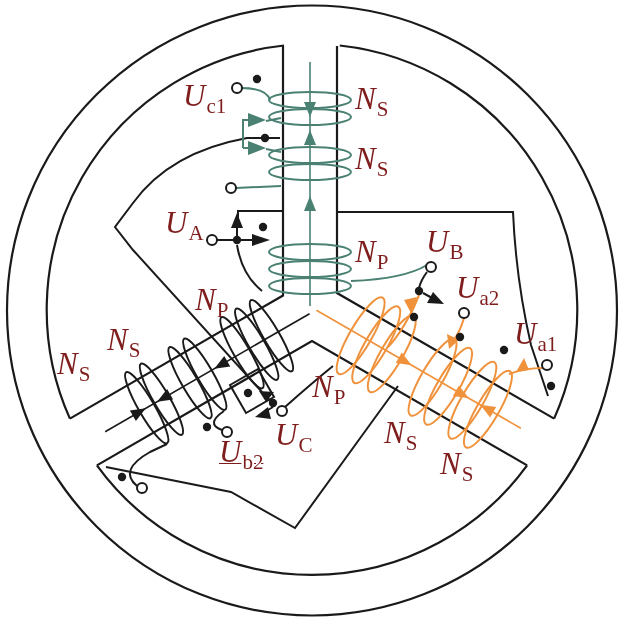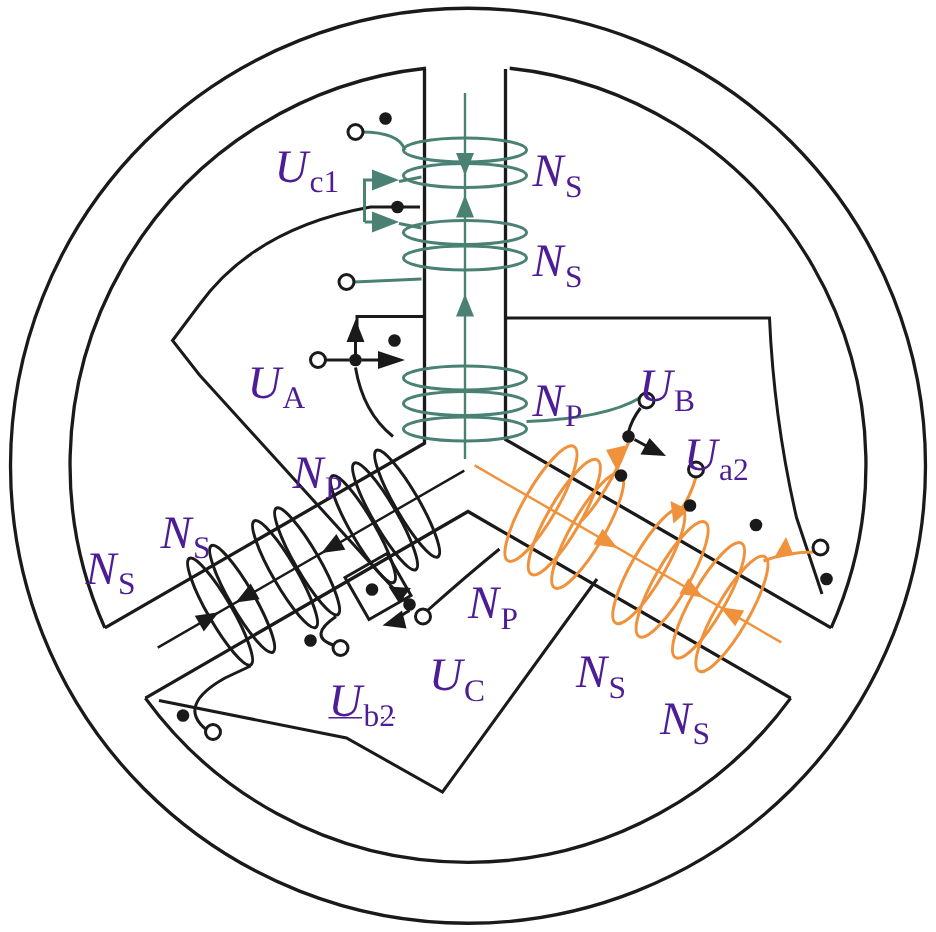--- a/index.html
+++ b/index.html
@@ -1,20 +1,20 @@
 <!DOCTYPE html>
 <html><head>
 <meta charset="utf-8">
 <style>
   html,body{margin:0;padding:0;background:#fff;}
   #stage{position:relative;width:624px;height:621px;background:#fff;overflow:hidden;
          font-family:"Liberation Serif", serif;}
   #stage svg{position:absolute;left:0;top:0;}
   #labels{position:absolute;left:0;top:0;width:100%;height:100%;pointer-events:none;}
-  .lbl{position:absolute;color:#4c1d95;white-space:nowrap;line-height:1;margin-top:15px;}
+  .lbl{position:absolute;color:#7f1d1d;white-space:nowrap;line-height:1;}
   .lbl .main{font-style:italic;font-size:31px;font-family:"Liberation Serif",serif;}
   .lbl .sub{font-style:normal;font-size:21px;font-family:"Liberation Serif",serif;
             vertical-align:-7px;margin-left:1px;}
 </style>
 </head>
 <body>
 
 <div id="stage">
 <svg width="624" height="621" viewBox="0 0 624 621">
 
@@ -148,24 +148,25 @@
     <circle cx="464" cy="313" r="5"></circle>
     <circle cx="547" cy="365" r="5"></circle>
     <circle cx="282" cy="411" r="5"></circle>
     <circle cx="227" cy="432" r="5"></circle>
     <circle cx="142" cy="488" r="5"></circle>
   </g>
 </svg>
 
 <div id="labels">
       <div class="lbl" style="left: 183px; top: 80px;"><span class="main">U</span><span class="sub">c1</span></div>
-      <div class="lbl" style="left: 165px; top: 224px;"><span class="main">U</span><span class="sub">A</span></div>
+      <div class="lbl" style="left: 165px; top: 207px;"><span class="main">U</span><span class="sub">A</span></div>
       <div class="lbl" style="left: 426px; top: 226px;"><span class="main">U</span><span class="sub">B</span></div>
       <div class="lbl" style="left: 456px; top: 272px;"><span class="main">U</span><span class="sub">a2</span></div>
-      <div class="lbl" style="left: 286px; top: 419px;"><span class="main">U</span><span class="sub">C</span></div>
+      <div class="lbl" style="left: 514px; top: 318px;"><span class="main">U</span><span class="sub">a1</span></div>
+      <div class="lbl" style="left: 275px; top: 419px;"><span class="main">U</span><span class="sub">C</span></div>
       <div class="lbl" style="left: 219px; top: 436px; text-decoration: underline;"><span class="main">U</span><span class="sub">b2</span></div>
       <div class="lbl" style="left: 355px; top: 83px;"><span class="main">N</span><span class="sub">S</span></div>
       <div class="lbl" style="left: 355px; top: 143px;"><span class="main">N</span><span class="sub">S</span></div>
       <div class="lbl" style="left: 355px; top: 236px;"><span class="main">N</span><span class="sub">P</span></div>
       <div class="lbl" style="left: 195px; top: 284px;"><span class="main">N</span><span class="sub">P</span></div>
       <div class="lbl" style="left: 107px; top: 324px;"><span class="main">N</span><span class="sub">S</span></div>
       <div class="lbl" style="left: 57px; top: 348px;"><span class="main">N</span><span class="sub">S</span></div>
       <div class="lbl" style="left: 312px; top: 371px;"><span class="main">N</span><span class="sub">P</span></div>
       <div class="lbl" style="left: 384px; top: 417px;"><span class="main">N</span><span class="sub">S</span></div>
       <div class="lbl" style="left: 440px; top: 448px;"><span class="main">N</span><span class="sub">S</span></div>

